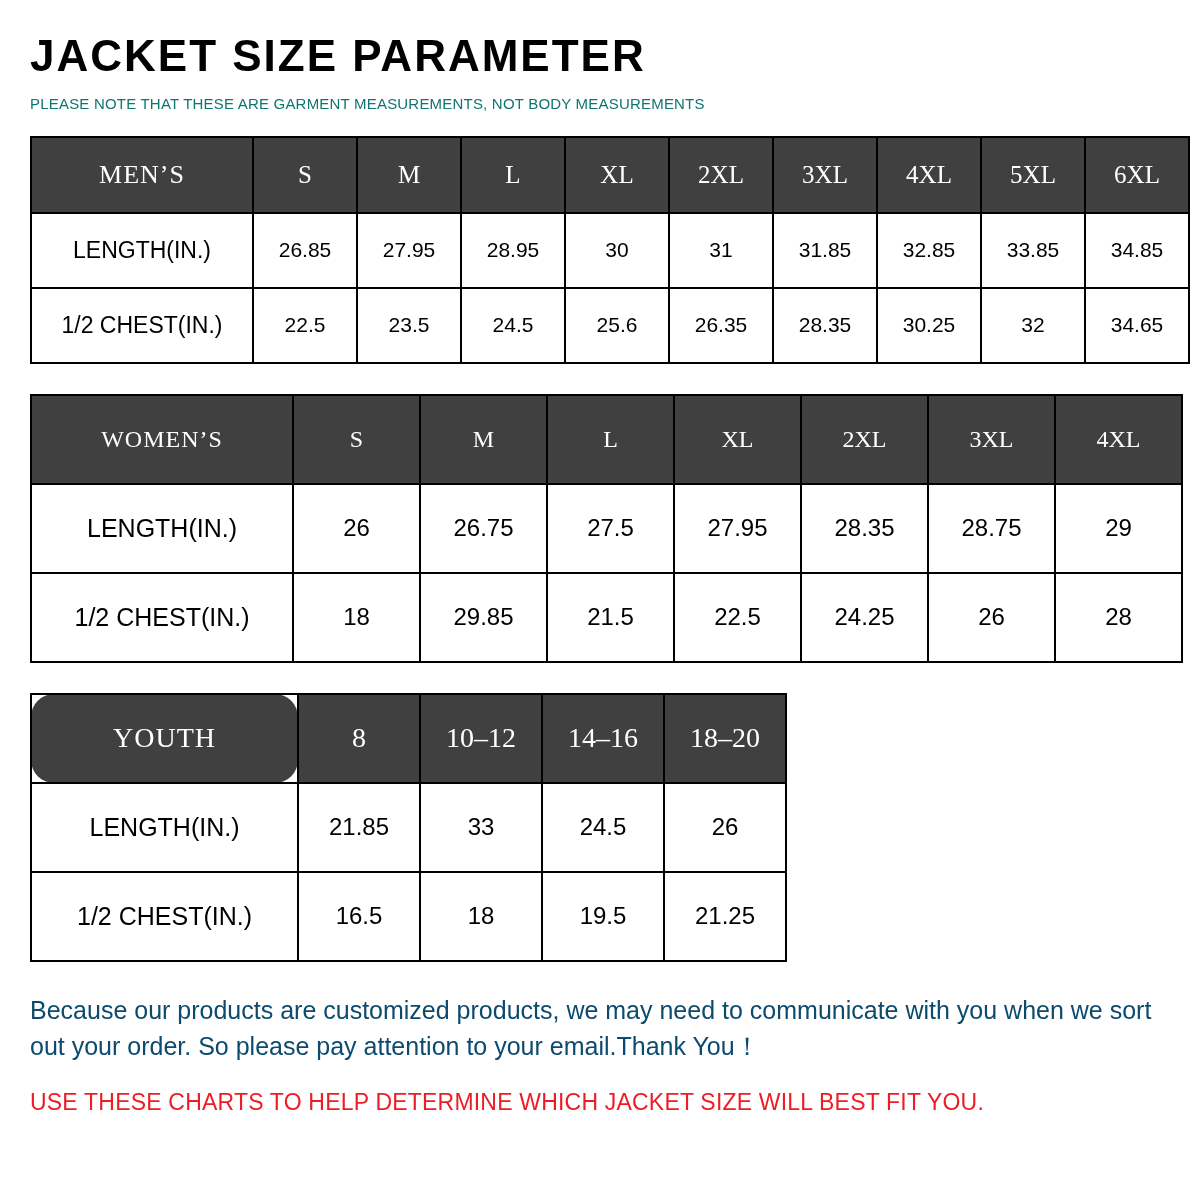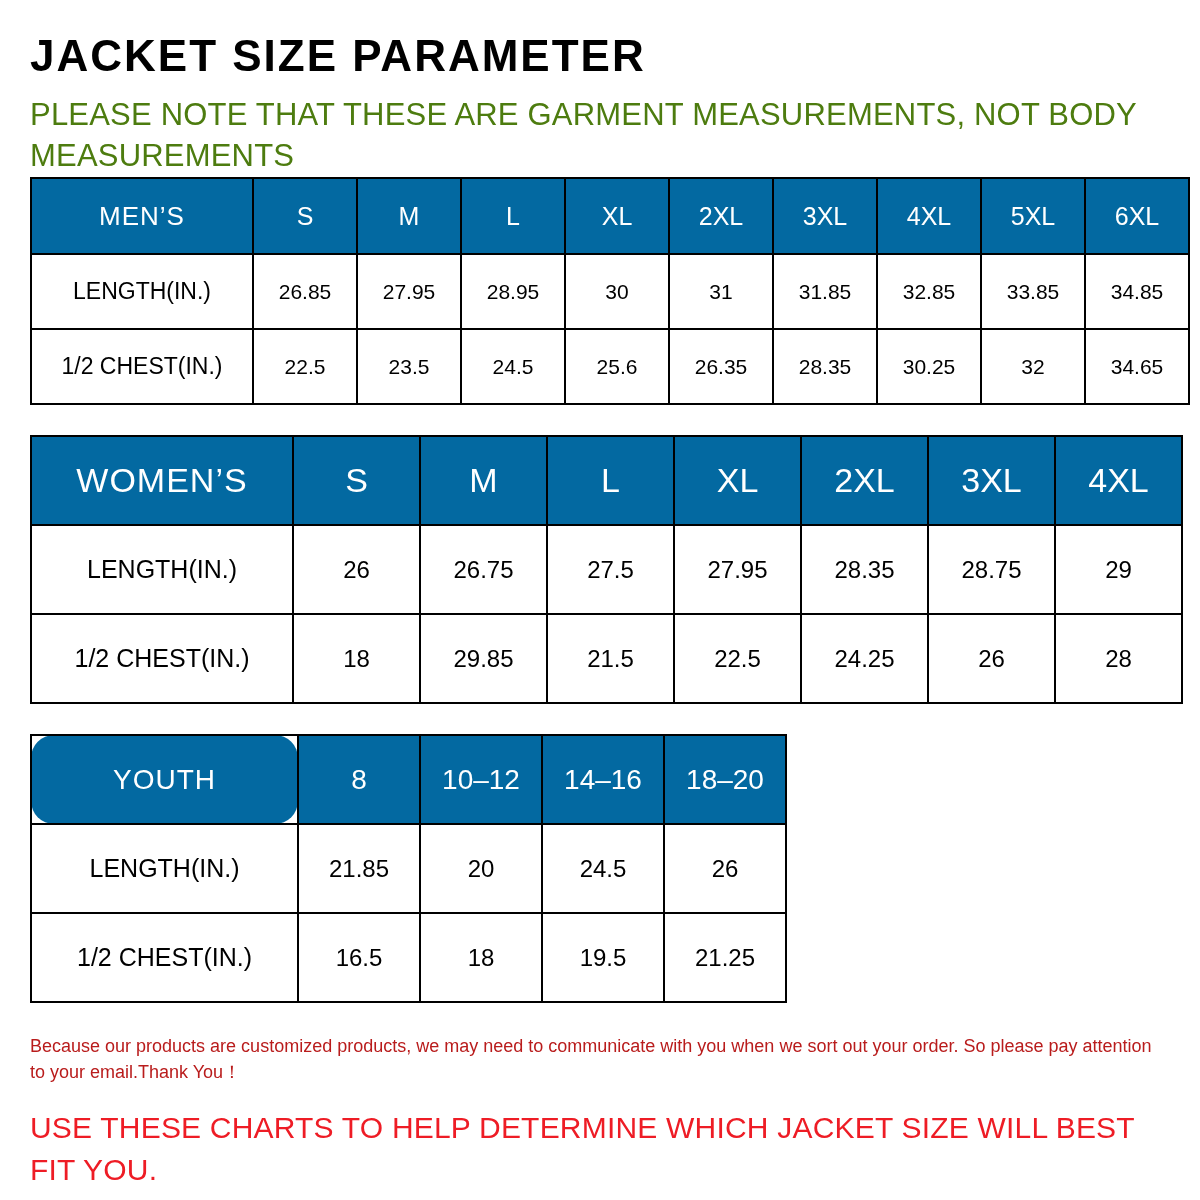--- a/index.html
+++ b/index.html
@@ -21,82 +21,84 @@
     padding: 28px 30px 16px 30px;
   }
   .title {
     font-size: 44px;
     font-weight: bold;
     letter-spacing: 2px;
     margin: 4px 0 14px 0;
     line-height: 1.08;
   }
   .note {
-    color: #4d7c0f;
-    font-size: 31px;
+    color: #0f766e;
+    font-size: 15px;
     line-height: 1.35;
+    margin-bottom: 22px;
     letter-spacing: 0.2px;
   }
   table {
     border-collapse: collapse;
     table-layout: fixed;
     margin-bottom: 30px;
   }
   table td {
     border: 2px solid #000;
     text-align: center;
     font-size: 21px;
     color: #000;
     padding: 0;
     height: 72px;
     font-weight: 400;
   }
   .hdr td {
-    background: #0369a1;
+    background: #404040;
     color: #ffffff;
     font-size: 25px;
     font-weight: 400;
+    font-family: Liberation Serif, serif;
   }
   .hdr td.label {
     font-size: 26px;
     letter-spacing: 1px;
   }
   td.rowlabel {
     font-size: 23px;
     text-align: center;
   }
   
   #tbl-mens { width: 1140px; }
   #tbl-mens .c0 { width: 220px; }
   #tbl-mens .cx { width: 102px; }
   #tbl-mens td { height: 73px; }
   #tbl-mens .hdr td { height: 74px; }
   
   #tbl-womens { width: 1140px; }
   #tbl-womens .c0 { width: 260px; }
   #tbl-womens .cx { width: 125px; }
   #tbl-womens td { height: 87px; font-size: 24px; }
-  #tbl-womens .hdr td { font-size: 34px; }
+  #tbl-womens .hdr td { font-size: 24px; }
   #tbl-womens td.rowlabel { font-size: 25px; }
   
   #tbl-youth { width: 750px; }
   #tbl-youth .c0 { width: 265px; border-radius: 23px; }
   #tbl-youth .cx { width: 120px; }
   #tbl-youth td { height: 87px; font-size: 24px; }
   #tbl-youth .hdr td { font-size: 28px; }
   #tbl-youth td.rowlabel { font-size: 25px; }
   .footer1 {
-    color: #b91c1c;
-    font-size: 18px;
+    color: #0c4a6e;
+    font-size: 25px;
     line-height: 1.45;
     margin-top: 4px;
   }
   .footer2 {
     color: #ee1c25;
-    font-size: 30px;
+    font-size: 23px;
     line-height: 1.4;
     margin-top: 22px;
     letter-spacing: 0.2px;
   }
 </style>
 </head>
 <body>
 
 <div class="page">
 
@@ -185,21 +187,21 @@
         <tr class="hdr">
       <td class="c0 label">YOUTH</td>
       <td class="cx">8</td>
       <td class="cx">10–12</td>
       <td class="cx">14–16</td>
       <td class="cx">18–20</td>
     </tr>
     <tr>
       <td class="c0 rowlabel">LENGTH(IN.)</td>
       <td class="cx">21.85</td>
-      <td class="cx">20</td>
+      <td class="cx">33</td>
       <td class="cx">24.5</td>
       <td class="cx">26</td>
     </tr>
     <tr>
       <td class="c0 rowlabel">1/2 CHEST(IN.)</td>
       <td class="cx">16.5</td>
       <td class="cx">18</td>
       <td class="cx">19.5</td>
       <td class="cx">21.25</td>
     </tr>

